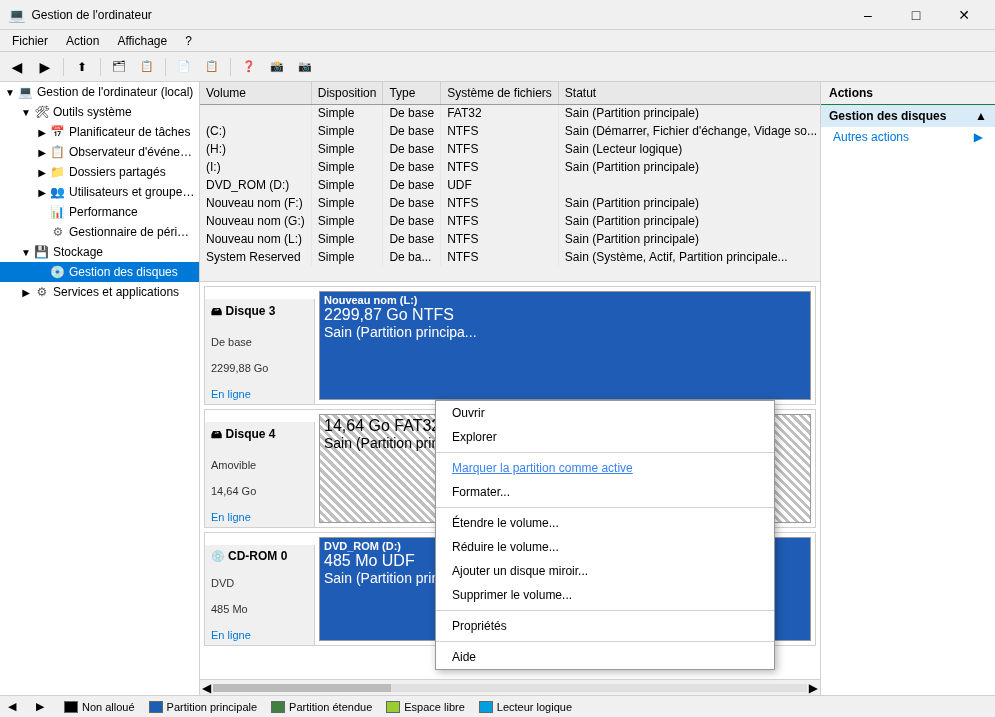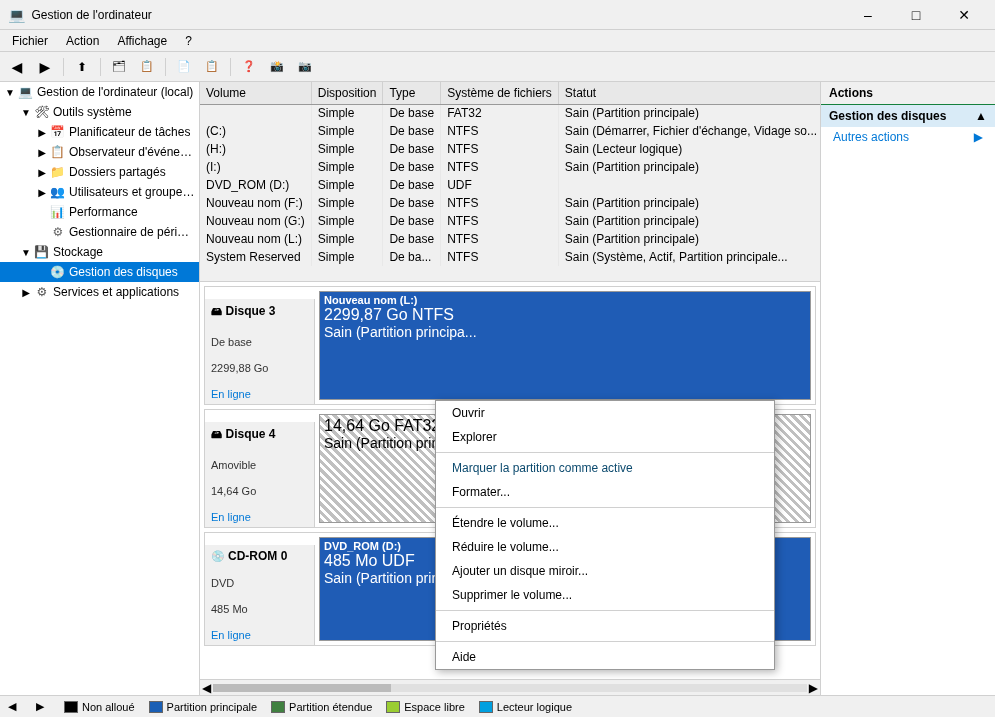--- a/index.html
+++ b/index.html
@@ -218,21 +218,21 @@
       z-index: 1000;
       margin-top: 48px;
     }
     .context-menu-item {
       padding: 5px 16px;
       font-size: 12px;
       cursor: pointer;
       display: flex;
       align-items: center;
     }
-    .context-menu-item.disabled { color: #0c4a6e; cursor: default; }
+    .context-menu-item.disabled { color: #3b82f6; cursor: default; text-decoration: underline; }
     .context-menu-item.highlighted {
       border: 2px solid #e00;
       background: white;
       font-weight: normal;
     }
     .context-menu-separator { height: 1px; background: #d0d0d0; margin: 3px 0; }
 
     
     .status-bar {
       height: 22px;

